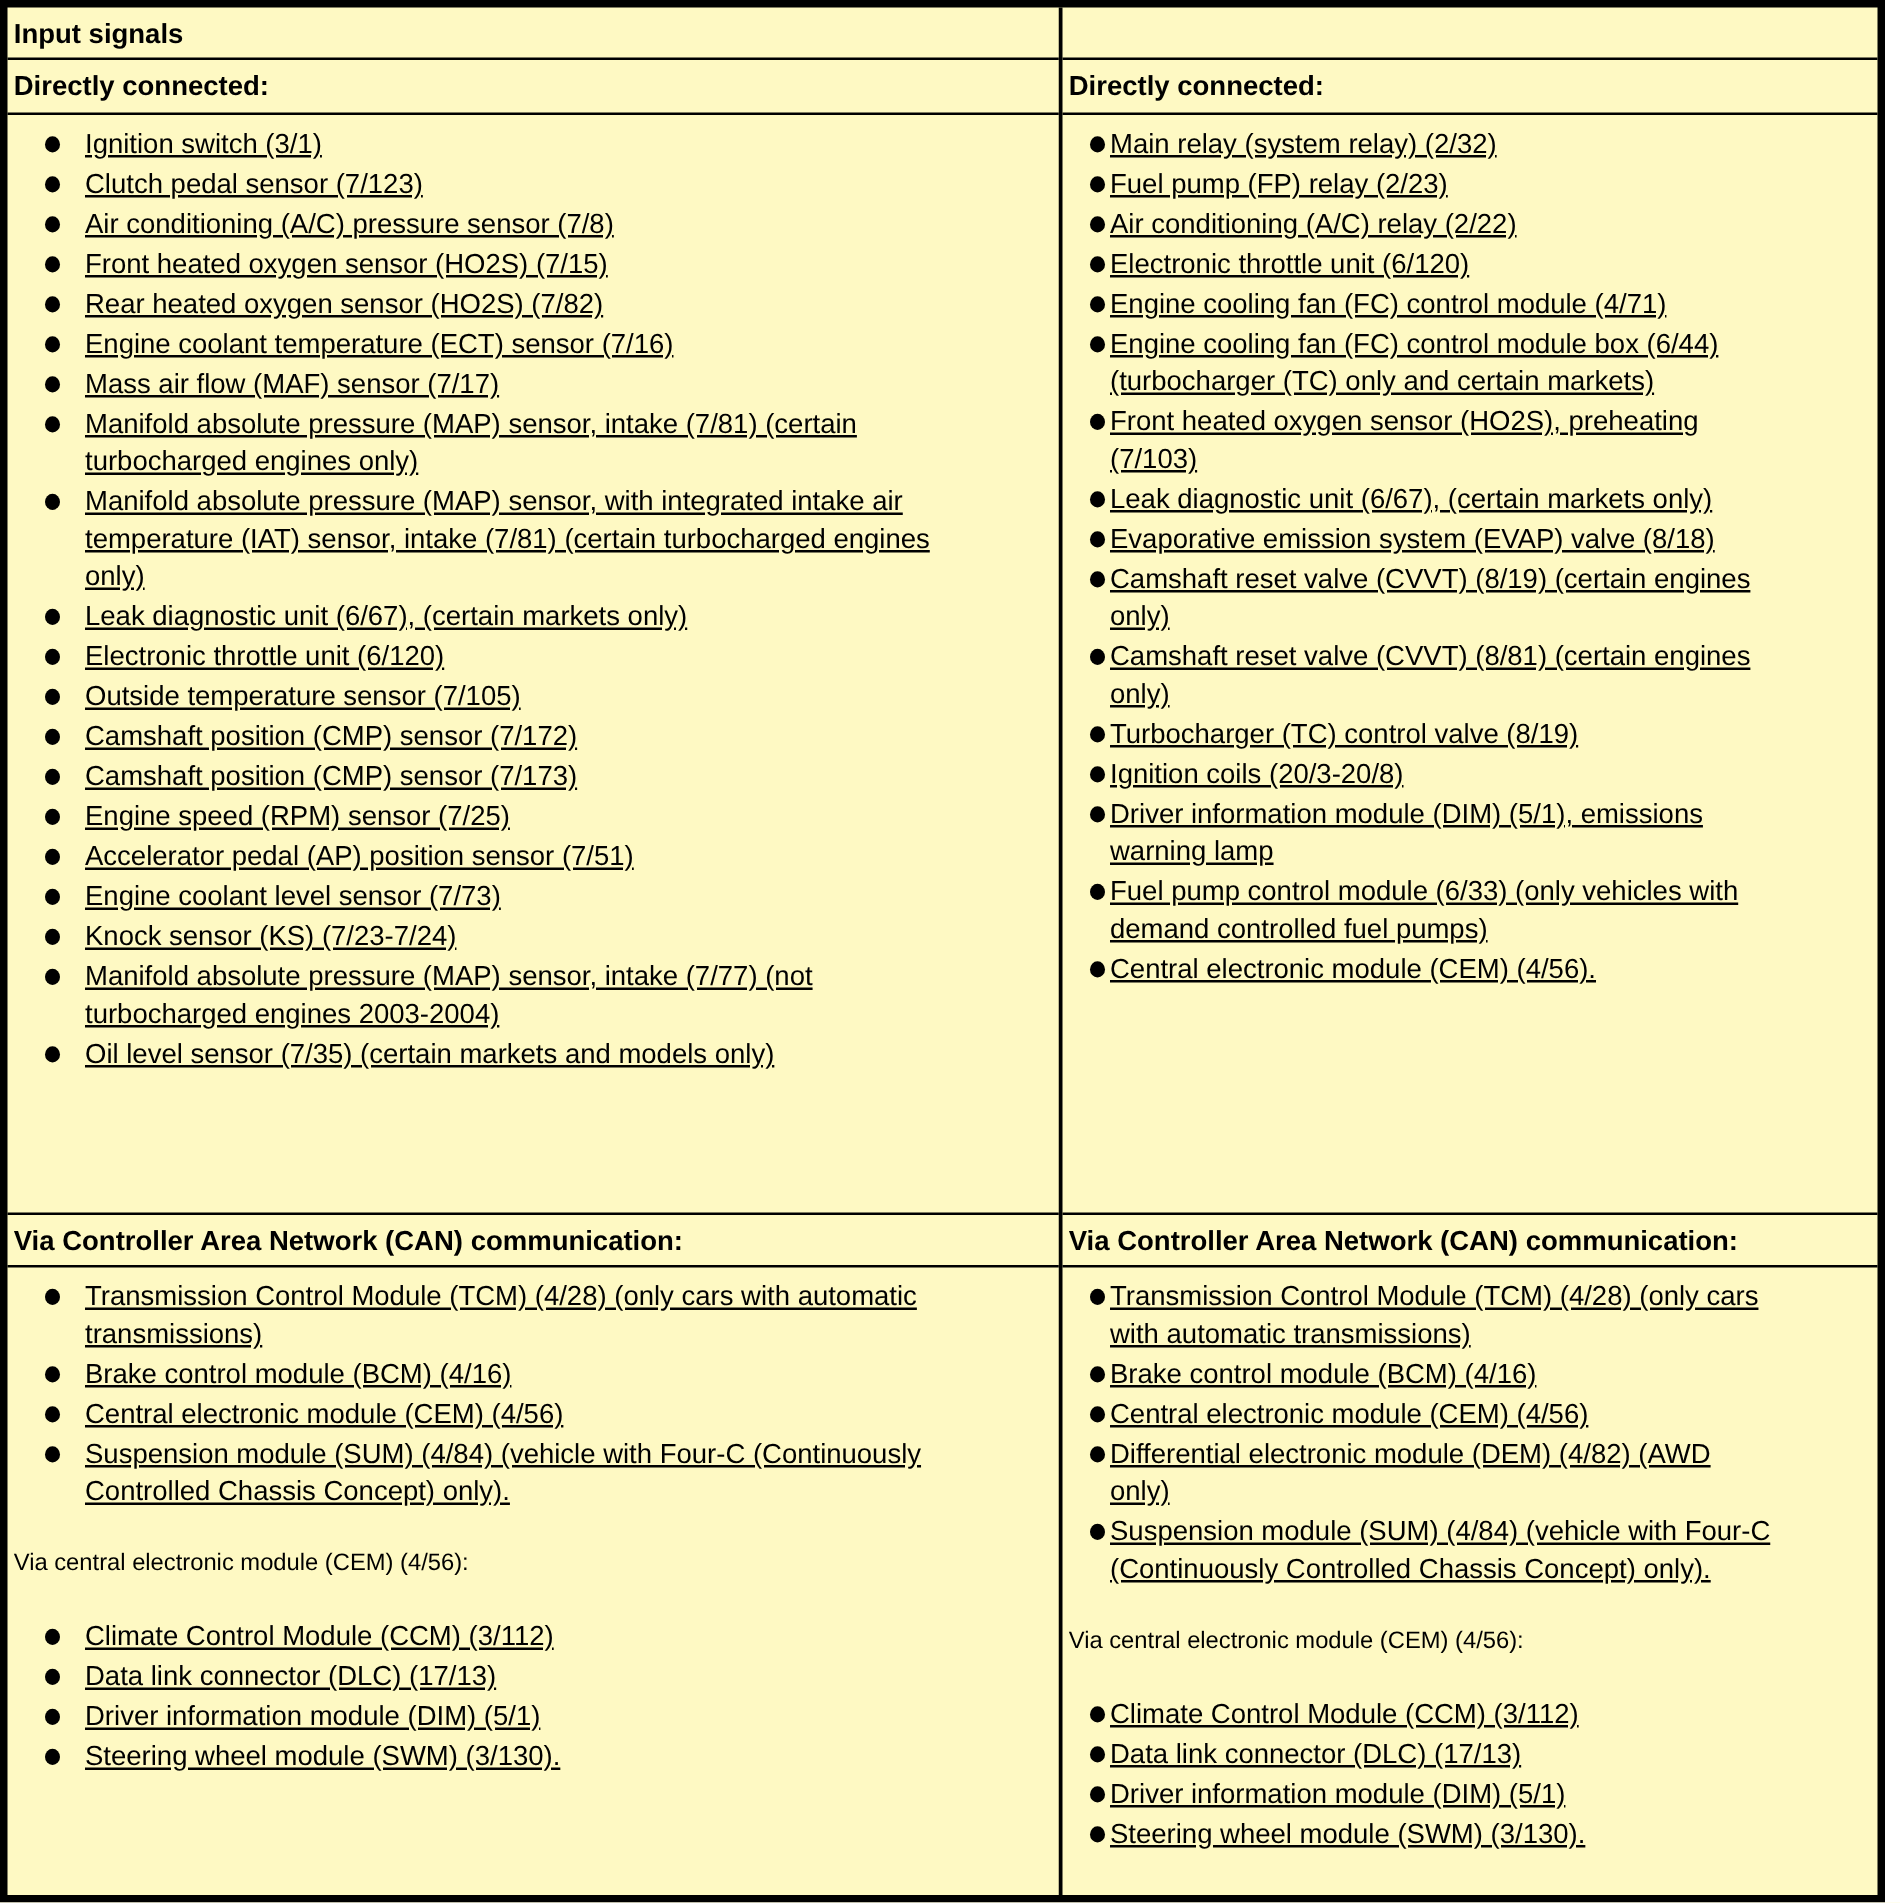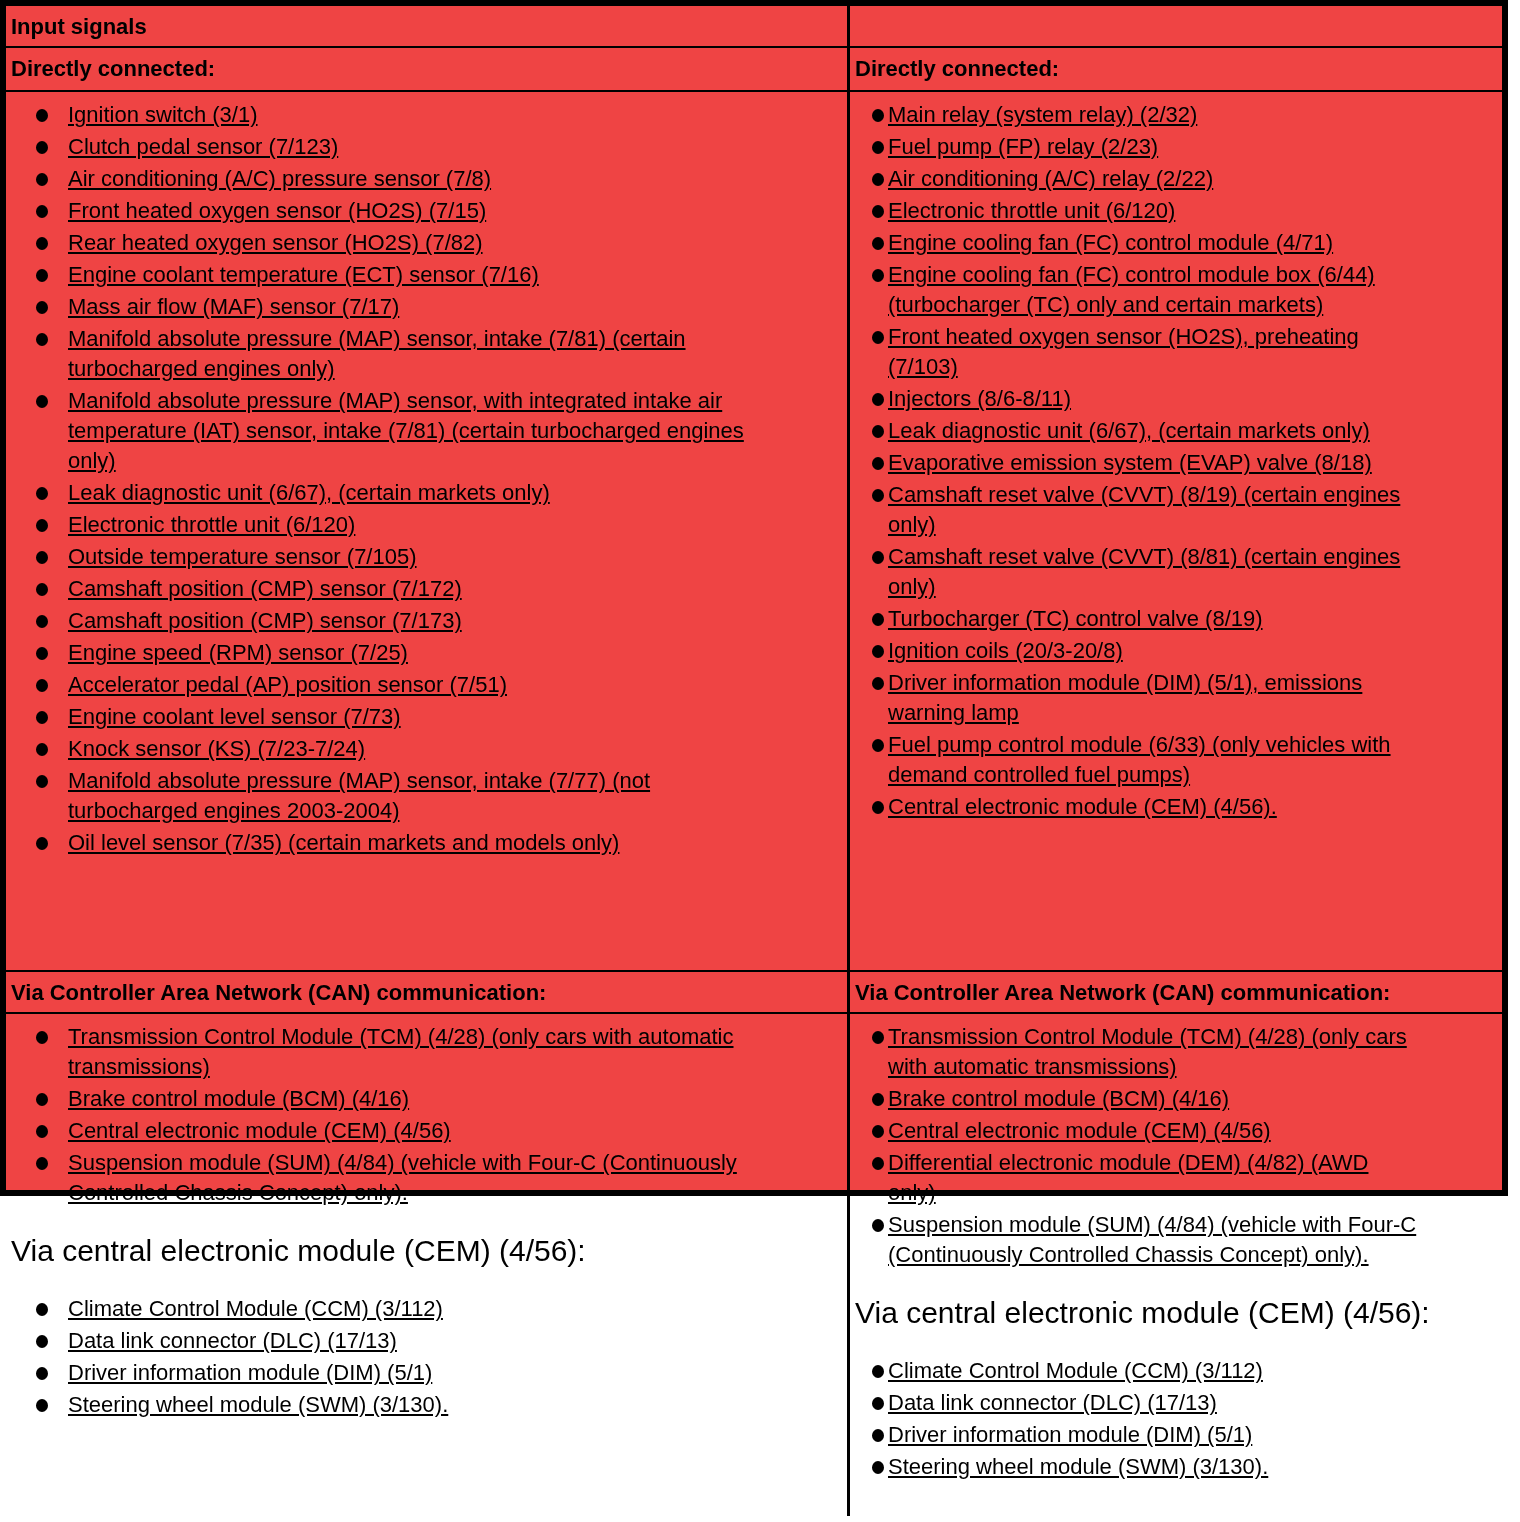--- a/index.html
+++ b/index.html
@@ -10,26 +10,26 @@
     font-family: "Liberation Sans", "DejaVu Sans", sans-serif;
   }
   body {
     width: 1520px;
     height: 1522px;
     overflow: hidden;
   }
   .tbl {
     box-sizing: border-box;
     width: 1508px;
-    height: 1196px;
+    height: 1522px;
     border: 6px solid #000;
     display: grid;
     grid-template-columns: 841px 3px 652px;
     grid-template-rows: 40px 2px 42px 2px 878px 2px 40px 2px 502px;
-    background: #ef4444;
+    background: #fef9c3;
   }
   .vsep { background: #000; }
   .hsep { background: #000; }
   .cell { overflow: hidden; }
   .hdr {
     font-size: 22px;
     font-weight: bold;
     line-height: 26px;
     padding: 8px 4px 0 5px;
     white-space: nowrap;
@@ -60,21 +60,21 @@
     position: absolute;
     top: 9px;
     width: 12px;
     height: 13px;
     border-radius: 50%;
     background: #000;
   }
   .col-in ul.sig li::before { left: 30px; }
   .col-out ul.sig li::before { left: 22px; }
   p.cem {
-    font-size: 30px;
+    font-size: 19px;
     line-height: 30px;
     margin: 28px 0 20px 0;
     padding-left: 5px;
   }
 </style>
 </head>
 <body>
 
 <div class="tbl">
 
@@ -117,21 +117,20 @@
   </div>
   <div class="cell col-out" style="grid-area:5/3/6/4">
     <ul class="sig">
         <li>Main relay (system relay) (2/32)</li>
         <li>Fuel pump (FP) relay (2/23)</li>
         <li>Air conditioning (A/C) relay (2/22)</li>
         <li>Electronic throttle unit (6/120)</li>
         <li>Engine cooling fan (FC) control module (4/71)</li>
         <li>Engine cooling fan (FC) control module box (6/44) (turbocharger (TC) only and certain markets)</li>
         <li>Front heated oxygen sensor (HO2S), preheating (7/103)</li>
-        <li>Injectors (8/6-8/11)</li>
         <li>Leak diagnostic unit (6/67), (certain markets only)</li>
         <li>Evaporative emission system (EVAP) valve (8/18)</li>
         <li>Camshaft reset valve (CVVT) (8/19) (certain engines only)</li>
         <li>Camshaft reset valve (CVVT) (8/81) (certain engines only)</li>
         <li>Turbocharger (TC) control valve (8/19)</li>
         <li>Ignition coils (20/3-20/8)</li>
         <li>Driver information module (DIM) (5/1), emissions warning lamp</li>
         <li>Fuel pump control module (6/33) (only vehicles with demand controlled fuel pumps)</li>
         <li>Central electronic module (CEM) (4/56).</li>
       </ul>

